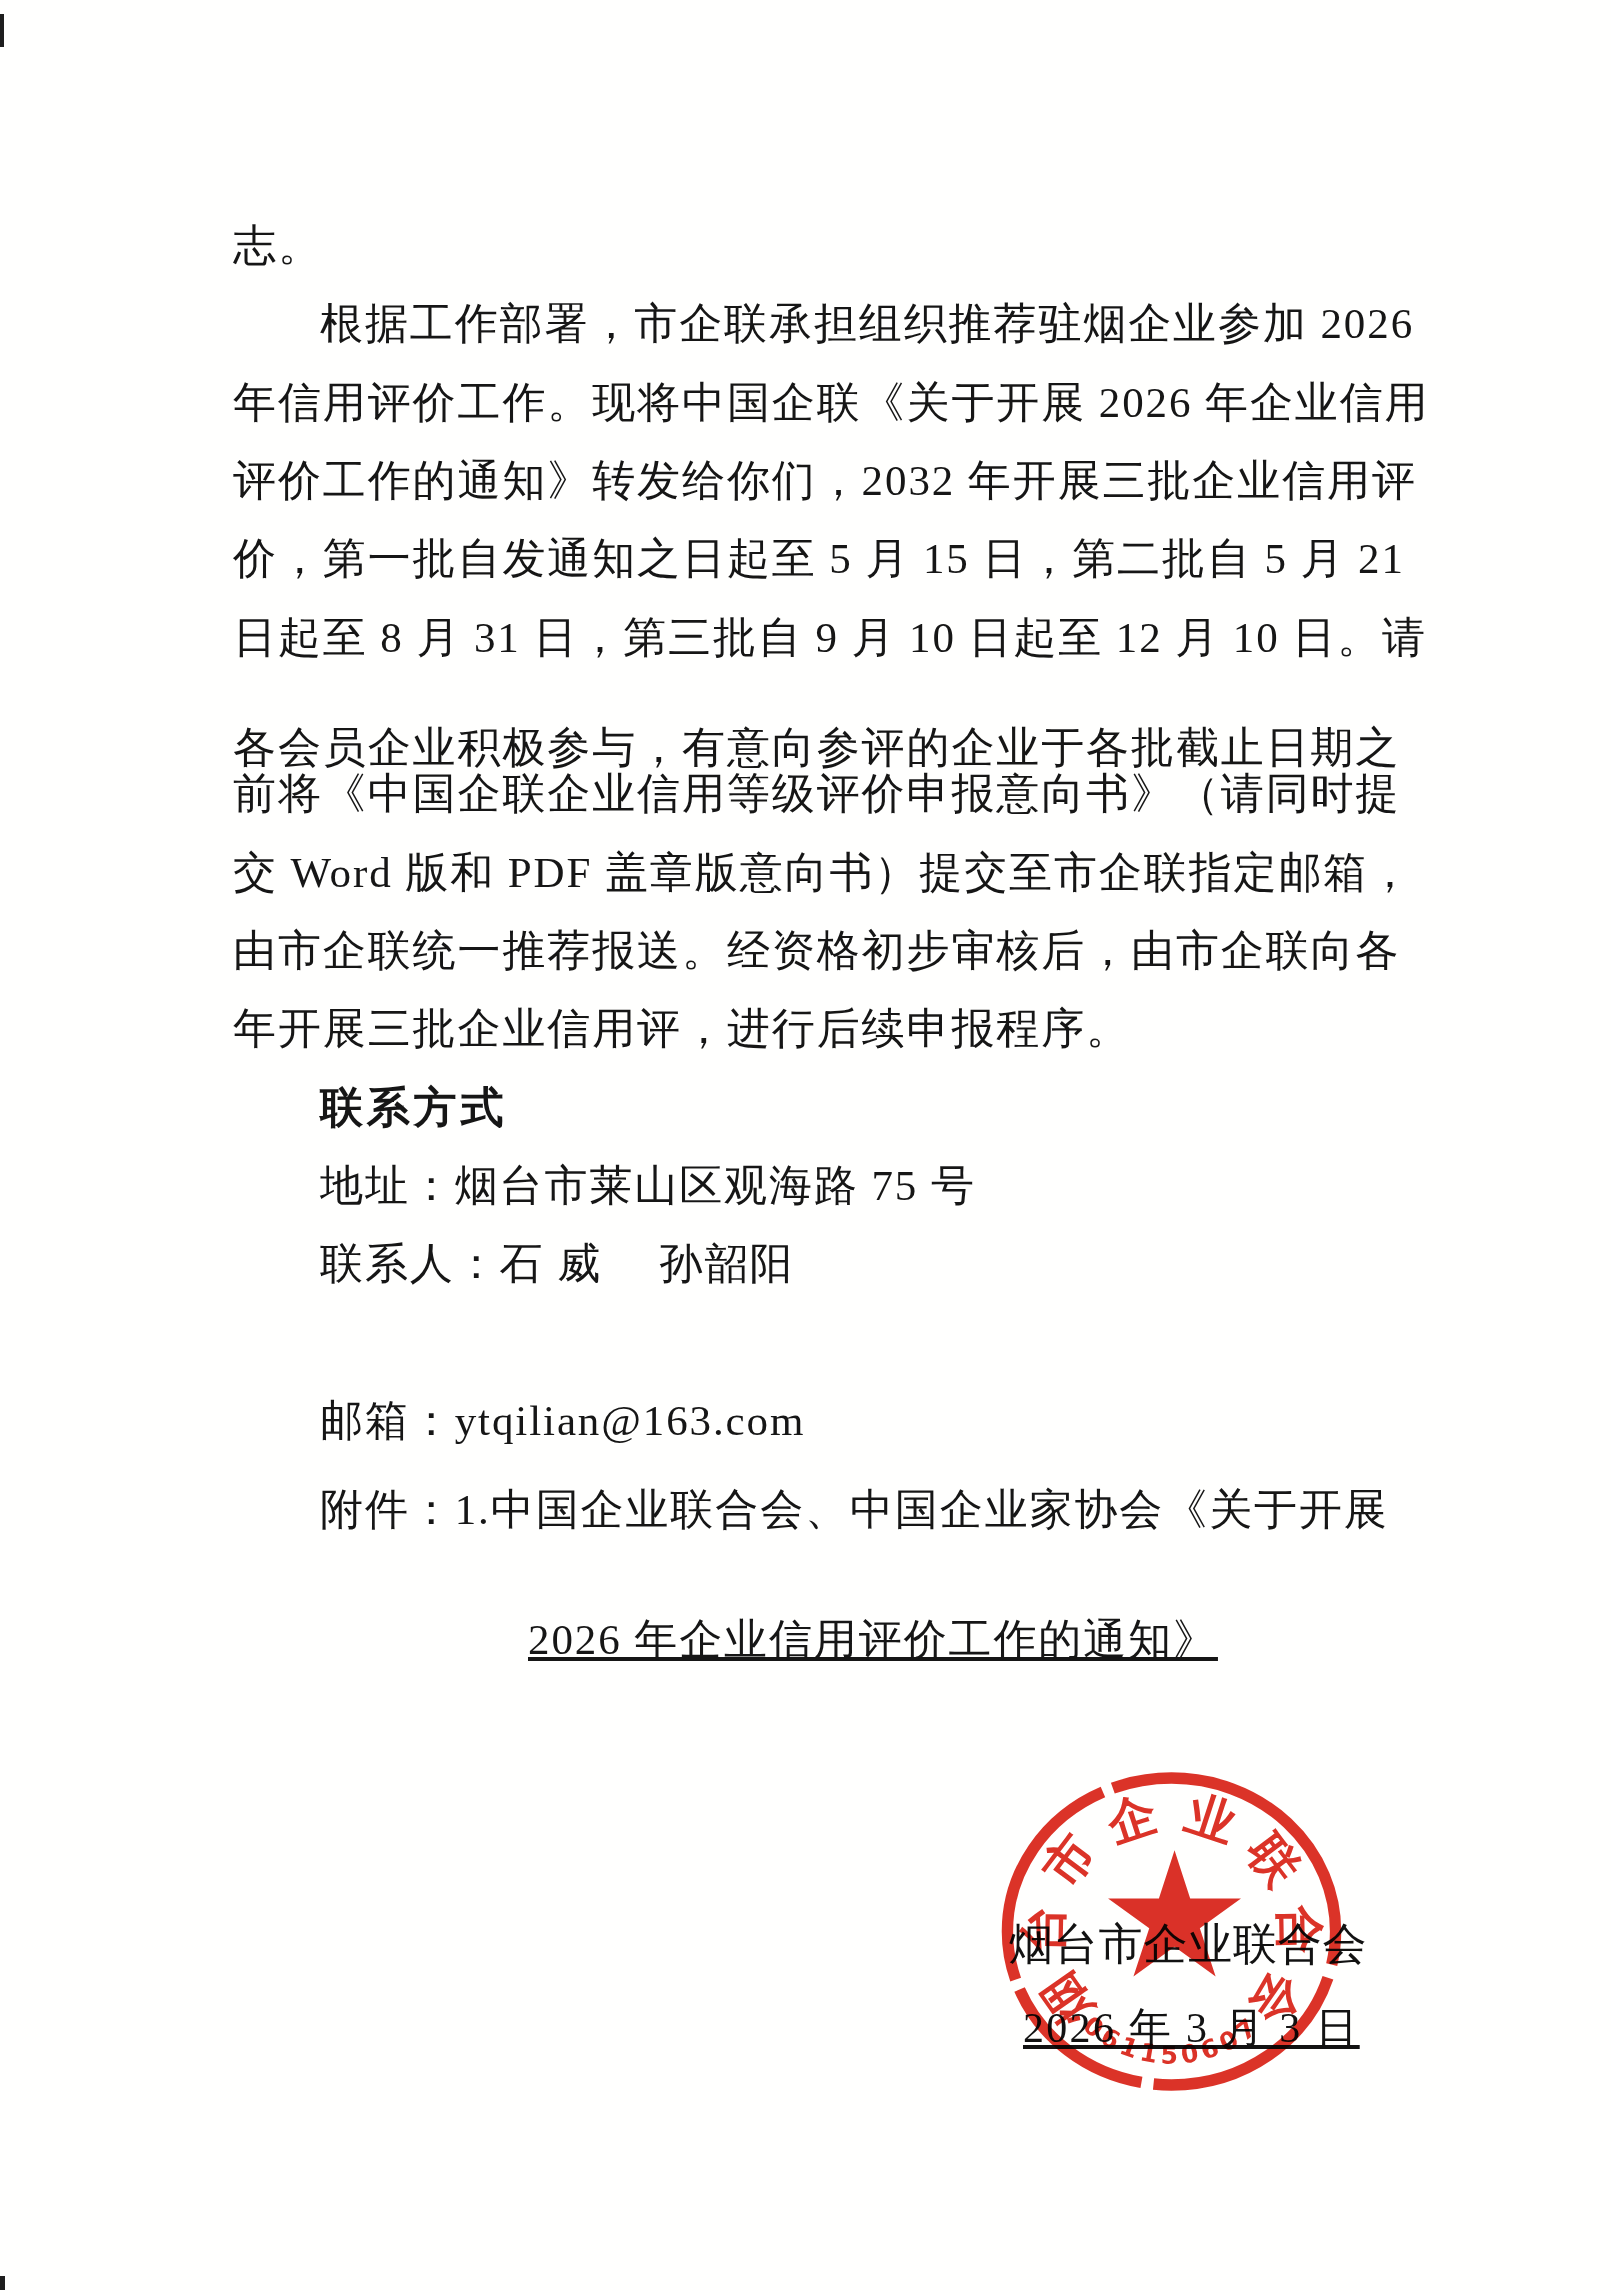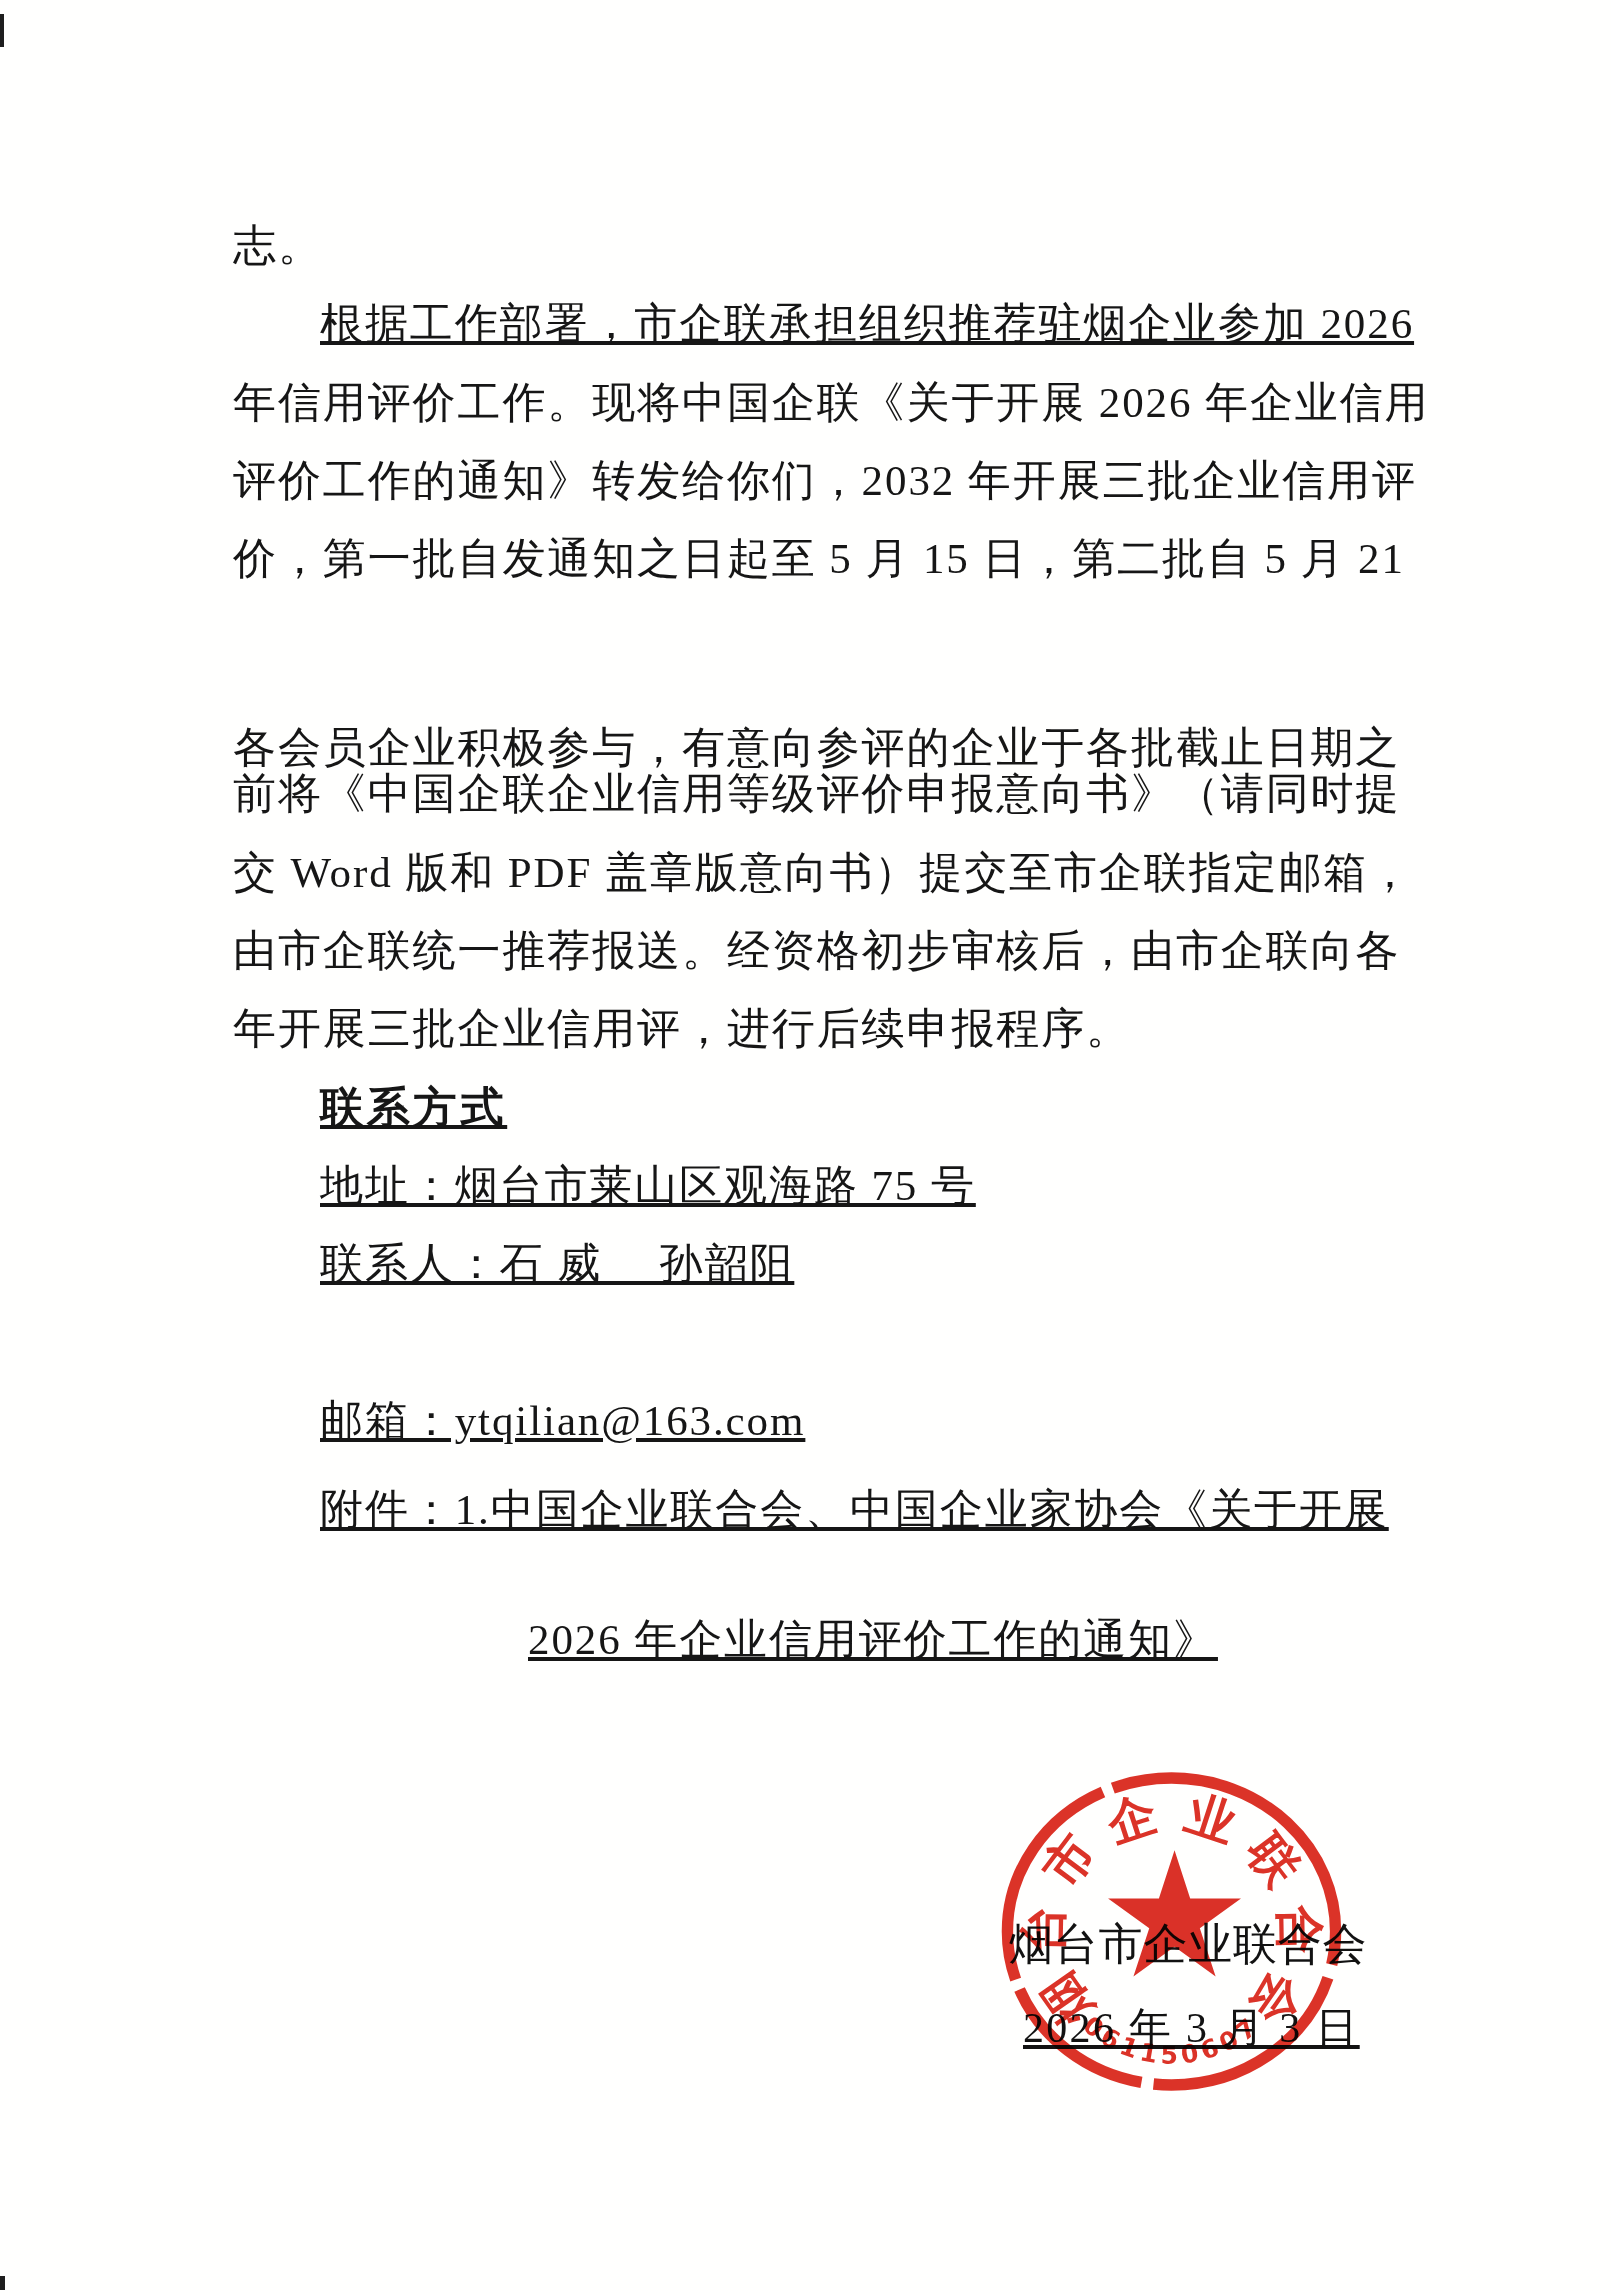--- a/index.html
+++ b/index.html
@@ -10,21 +10,21 @@
     overflow:hidden;
     font-family:"Liberation Serif","DejaVu Serif",serif;
   }
   .l{
     position:absolute;left:233px;
     white-space:pre;
     font-size:43px;line-height:1.12;
     letter-spacing:1.9px;
     color:#161616;
   }
-  .ind{left:320px;text-decoration:underline;}
+  .ind{left:320px;}
   .bold-head{
     font-family:"Liberation Sans","DejaVu Sans",sans-serif;
     font-weight:700;letter-spacing:3.8px;
   }
   .a2{left:528px;text-decoration:underline;}
   .a3{left:456px;}
   .sig{
     position:absolute;left:1009px;top:1915px;
     font-size:44px;letter-spacing:0.8px;color:#121212;
     white-space:pre;z-index:2;
@@ -54,20 +54,21 @@
 </head>
 <body>
 
 <div class="page">
 
   <div class="l" style="top:222px">志。</div>
   <div class="l ind" style="top:300px">根据工作部署，市企联承担组织推荐驻烟企业参加 2026</div>
   <div class="l" style="top:379px">年信用评价工作。现将中国企联《关于开展 2026 年企业信用</div>
   <div class="l" style="top:457px">评价工作的通知》转发给你们，2032 年开展三批企业信用评</div>
   <div class="l" style="top:535px">价，第一批自发通知之日起至 5 月 15 日，第二批自 5 月 21</div>
+  <div class="l" style="top:614px">日起至 8 月 31 日，第三批自 9 月 10 日起至 12 月 10 日。请</div>
   <div class="l" style="top:724px">各会员企业积极参与，有意向参评的企业于各批截止日期之</div>
   <div class="l" style="top:770px">前将《中国企联企业信用等级评价申报意向书》（请同时提</div>
   <div class="l" style="top:849px">交 Word 版和 PDF 盖章版意向书）提交至市企联指定邮箱，</div>
   <div class="l" style="top:927px">由市企联统一推荐报送。经资格初步审核后，由市企联向各</div>
   <div class="l" style="top:1005px">年开展三批企业信用评，进行后续申报程序。</div>
 
   <div class="l ind bold-head" style="top:1083px">联系方式</div>
   <div class="l ind" style="top:1162px">地址：烟台市莱山区观海路 75 号</div>
   <div class="l ind" style="top:1240px">联系人：石 威　 孙韶阳</div>
   <div class="l ind" style="top:1397px">邮箱：ytqilian@163.com</div>

